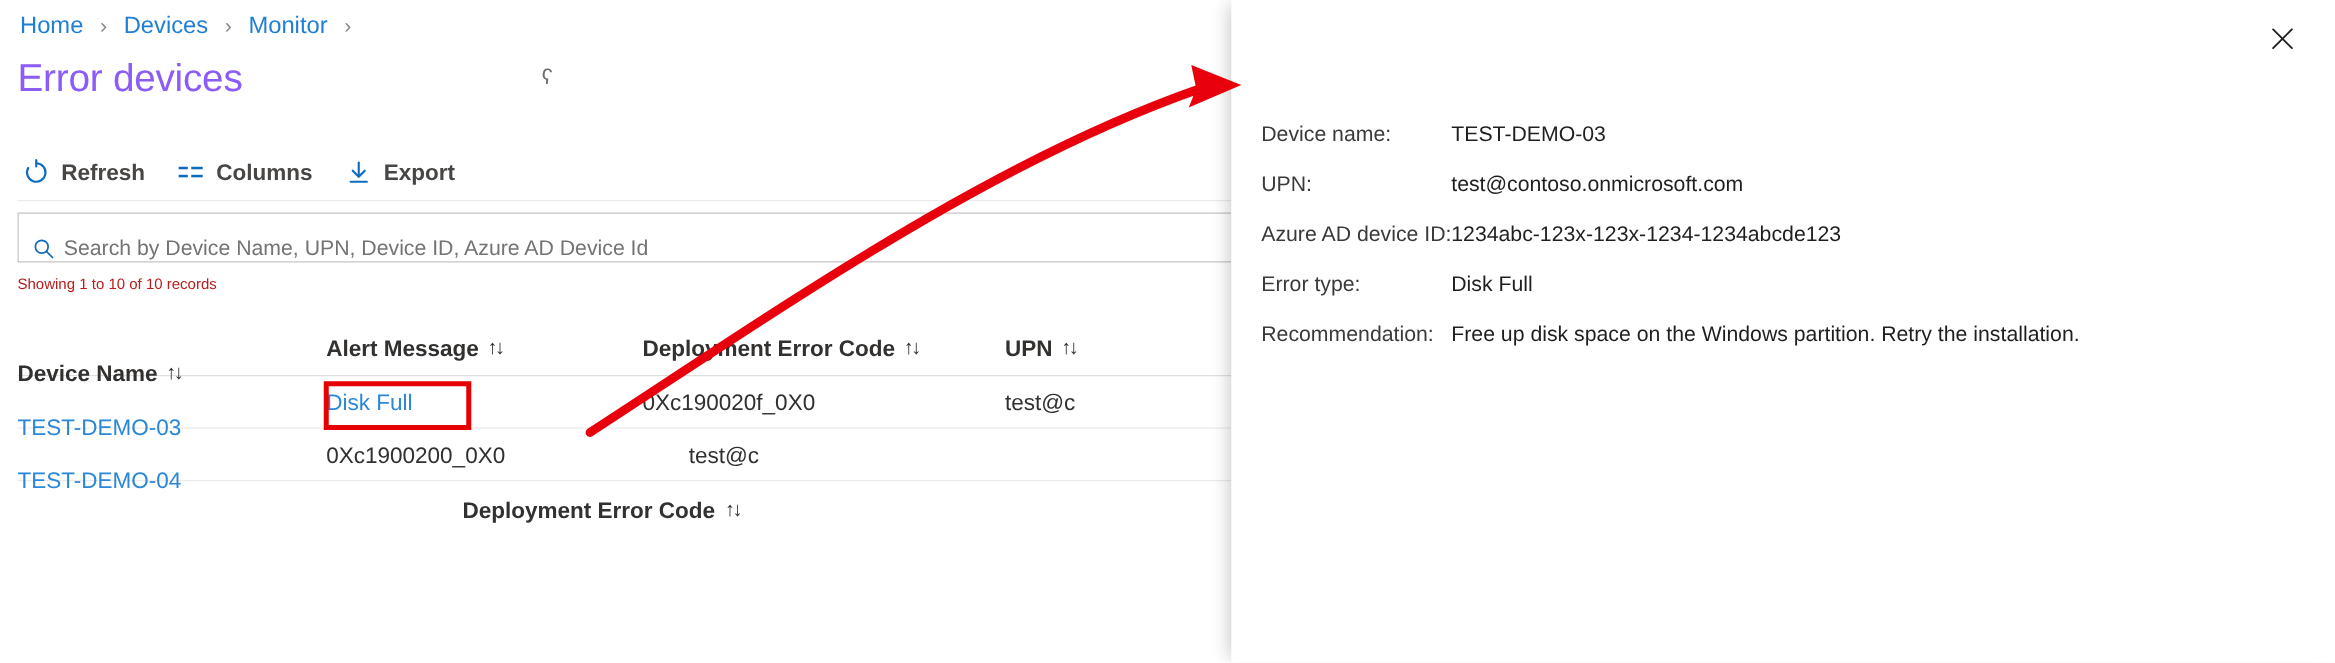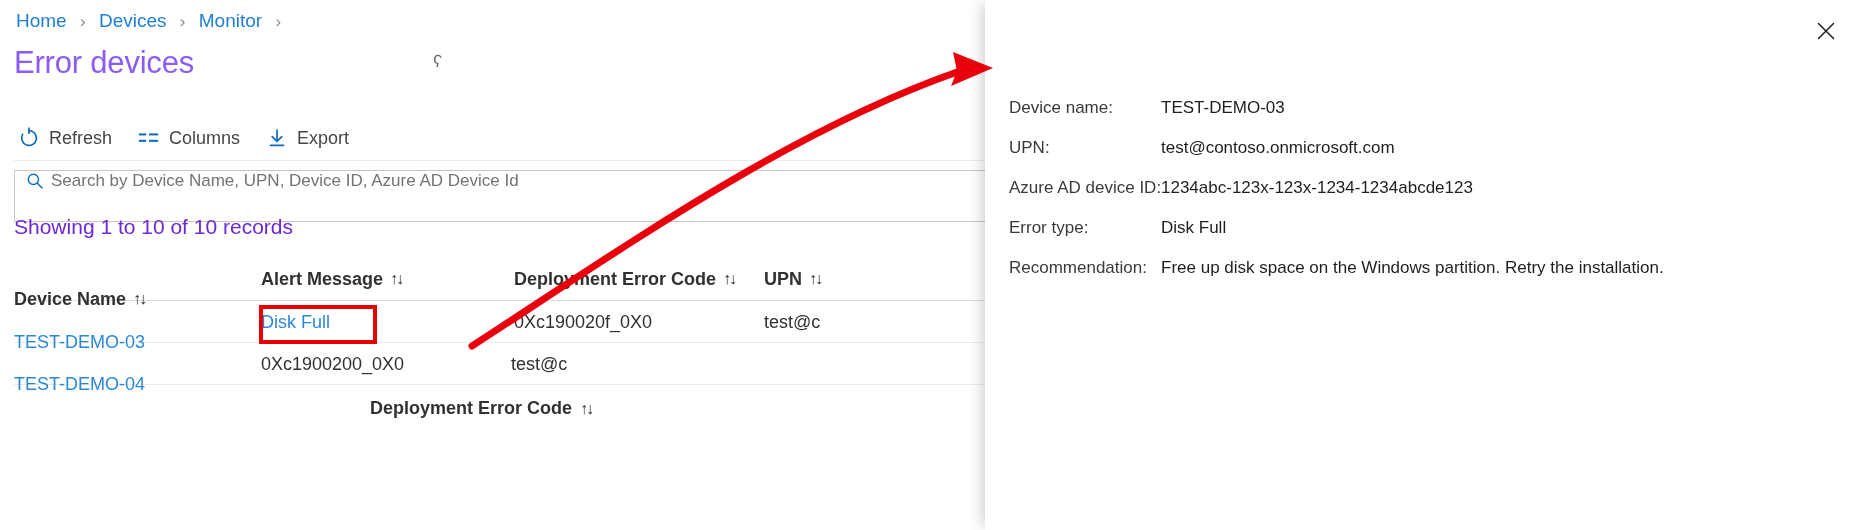--- a/index.html
+++ b/index.html
@@ -70,20 +70,21 @@
     gap: 0px;
   }
   .cmd {
     display: flex;
     align-items: center;
     gap: 9px;
     padding: 4px 12px 4px 4px;
     cursor: pointer;
     margin-right: 10px;
     border-radius: 2px;
+    font-weight: bold;
   }
   .cmd .label {
     font-size: 18px;
     color: #484644;
     line-height: 24px;
     white-space: nowrap;
   }
   .cmd .ic { display: flex; align-items: center; justify-content: center; width: 22px; height: 22px; }
   .cmd .ic svg { display: block; }
 
@@ -92,45 +93,45 @@
     left: 14px; top: 160px;
     width: 1100px;
     height: 1px;
     background: #edebe9;
   }
 
   
   .searchbox {
     position: absolute;
     left: 14px; top: 170px;
-    width: 1100px; height: 52px;
+    width: 1100px; height: 40px;
     border: 1px solid #c8c6c4;
     background: #ffffff;
     display: flex;
-    align-items: flex-start;
+    align-items: flex-end;
     box-sizing: border-box;
   }
   .searchbox .mag { margin: 0 6px 0 10px; display:flex; }
   .searchbox input {
     border: none;
     outline: none;
     flex: 1;
     font-family: "Liberation Sans", sans-serif;
     font-size: 17px;
     color: #605e5c;
     background: transparent;
     padding: 0;
   }
   .searchbox input::placeholder { color: #757373; }
 
   .records-line {
     position: absolute;
     left: 14px; top: 216px;
-    font-size: 21px;
-    color: #6d28d9;
+    font-size: 12px;
+    color: #b91c1c;
     line-height: 22px;
     white-space: nowrap;
   }
 
   
   .table {
     position: absolute;
     left: 14px; top: 258px;
     width: 1160px;
   }
@@ -160,21 +161,21 @@
   }
   .sortic {
     font-size: 16px;
     font-weight: normal;
     color: #323130;
     letter-spacing: -2px;
   }
   .c1 { width: 247px; margin-top: 40px; }
   .c2 { width: 253px; }
   .c3 { width: 250px; }
-  .c4 { width: 220px; }
+  .c4 { width: 220px; margin-left: 40px; }
   .link {
     color: #2b88d8;
     cursor: pointer;
   }
   .td.plain { color: #323130; }
 
   .footer-sort {
     position: absolute;
     left: 370px; top: 398px;
     display: flex;

